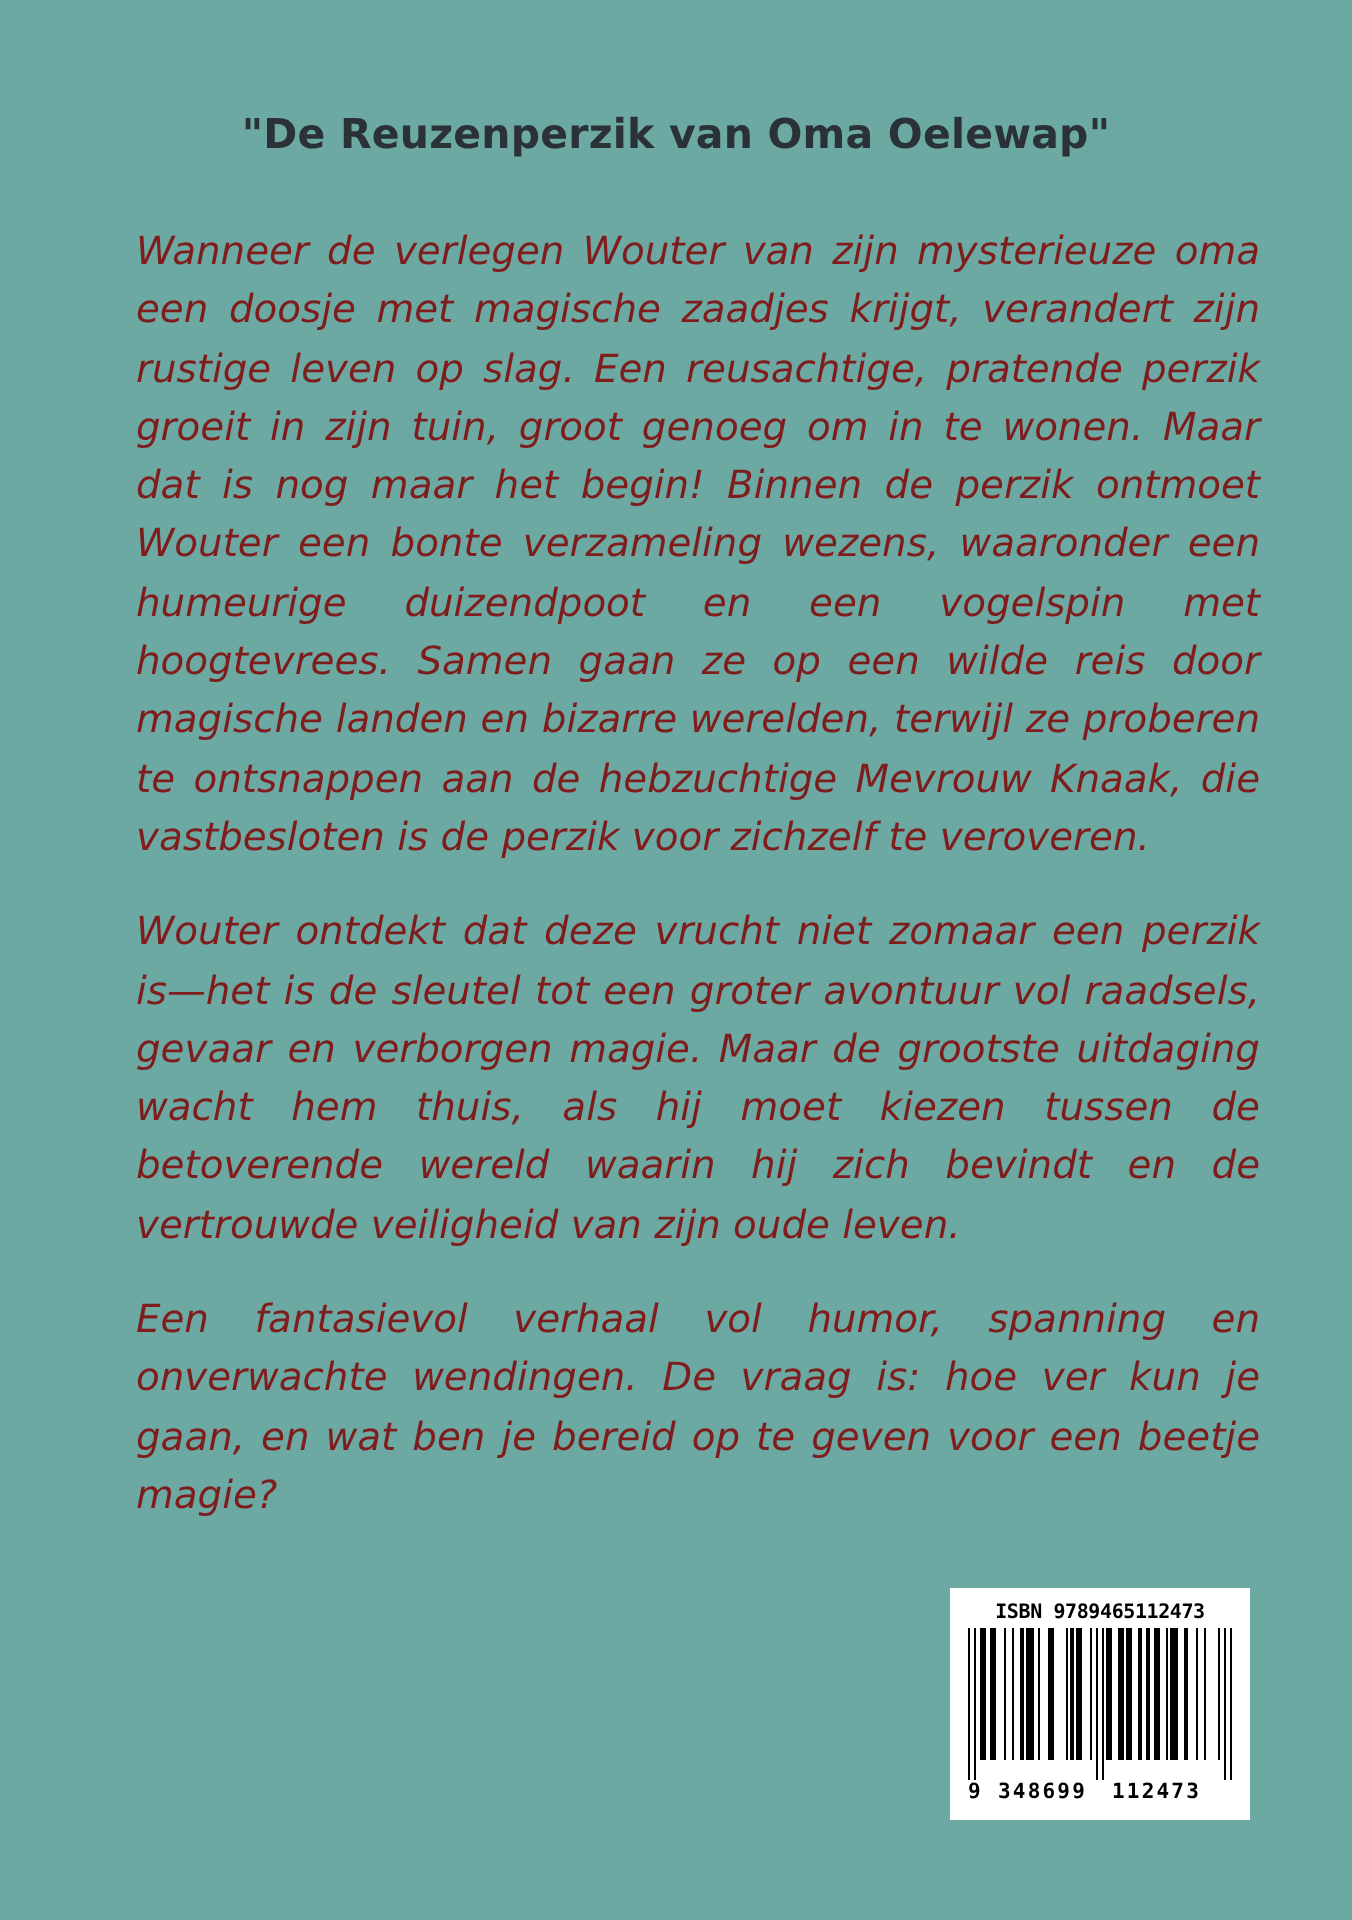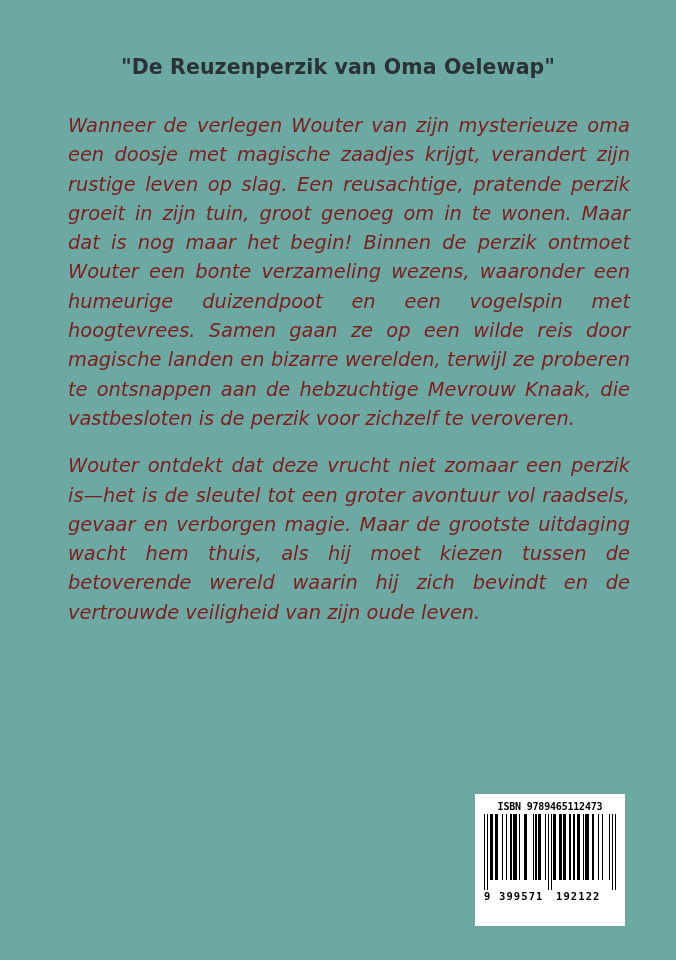--- a/index.html
+++ b/index.html
@@ -54,21 +54,21 @@
     hyphens: none;
   }
   .blurb-paragraph:last-child { margin-bottom: 0; }
   
 
   .barcode-block {
     position: absolute;
     left: 475px;
     top: 794px;
     width: 150px;
-    height: 132px;
+    height: 116px;
     background: #ffffff;
     box-sizing: border-box;
     padding: 7px 9px 5px 9px;
     display: flex;
     flex-direction: column;
     align-items: center;
   }
 
   .barcode-isbn-text {
     font-family: "DejaVu Sans Mono", monospace;
@@ -118,20 +118,21 @@
 </head>
 <body>
 
 <div class="book-back-cover">
 
   <div class="blurb-title">"De Reuzenperzik van Oma Oelewap"</div>
 
   <div class="blurb-body">
     <p class="blurb-paragraph">Wanneer de verlegen Wouter van zijn mysterieuze oma een doosje met magische zaadjes krijgt, verandert zijn rustige leven op slag. Een reusachtige, pratende perzik groeit in zijn tuin, groot genoeg om in te wonen. Maar dat is nog maar het begin! Binnen de perzik ontmoet Wouter een bonte verzameling wezens, waaronder een humeurige duizendpoot en een vogelspin met hoogtevrees. Samen gaan ze op een wilde reis door magische landen en bizarre werelden, terwijl ze proberen te ontsnappen aan de hebzuchtige Mevrouw Knaak, die vastbesloten is de perzik voor zichzelf te veroveren.</p>
     <p class="blurb-paragraph">Wouter ontdekt dat deze vrucht niet zomaar een perzik is—het is de sleutel tot een groter avontuur vol raadsels, gevaar en verborgen magie. Maar de grootste uitdaging wacht hem thuis, als hij moet kiezen tussen de betoverende wereld waarin hij zich bevindt en de vertrouwde veiligheid van zijn oude leven.</p>
+    <p class="blurb-paragraph">Een fantasievol verhaal vol humor, spanning en onverwachte wendingen. De vraag is: hoe ver kun je gaan, en wat ben je bereid op te geven voor een beetje magie?</p>
   </div>
 
   <div class="barcode-block">
     <div class="barcode-isbn-text">ISBN 9789465112473</div>
     <div class="barcode-bars" id="barcode-bars">
         <div class="bar guard" style="left: 0px; width: 1.13947px;"></div>
         <div class="bar guard" style="left: 2.77895px; width: 1.13947px;"></div>
         <div class="bar normal" style="left: 5.55789px; width: 3.91842px;"></div>
         <div class="bar normal" style="left: 11.1158px; width: 2.52895px;"></div>
         <div class="bar normal" style="left: 18.0632px; width: 1.13947px;"></div>
@@ -156,18 +157,18 @@
         <div class="bar normal" style="left: 101.432px; width: 3.91842px;"></div>
         <div class="bar normal" style="left: 108.379px; width: 1.13947px;"></div>
         <div class="bar normal" style="left: 113.937px; width: 1.13947px;"></div>
         <div class="bar normal" style="left: 118.105px; width: 1.13947px;"></div>
         <div class="bar normal" style="left: 125.053px; width: 1.13947px;"></div>
         <div class="bar guard" style="left: 127.832px; width: 1.13947px;"></div>
         <div class="bar guard" style="left: 130.611px; width: 1.13947px;"></div>
       </div>
     <div class="barcode-digits">
       <span class="bd-lead">9</span>
-      <span class="bd-left">399571</span>
-      <span class="bd-right">192122</span>
+      <span class="bd-left">348699</span>
+      <span class="bd-right">112473</span>
     </div>
   </div>
 
 </div>
 
 </body></html>

